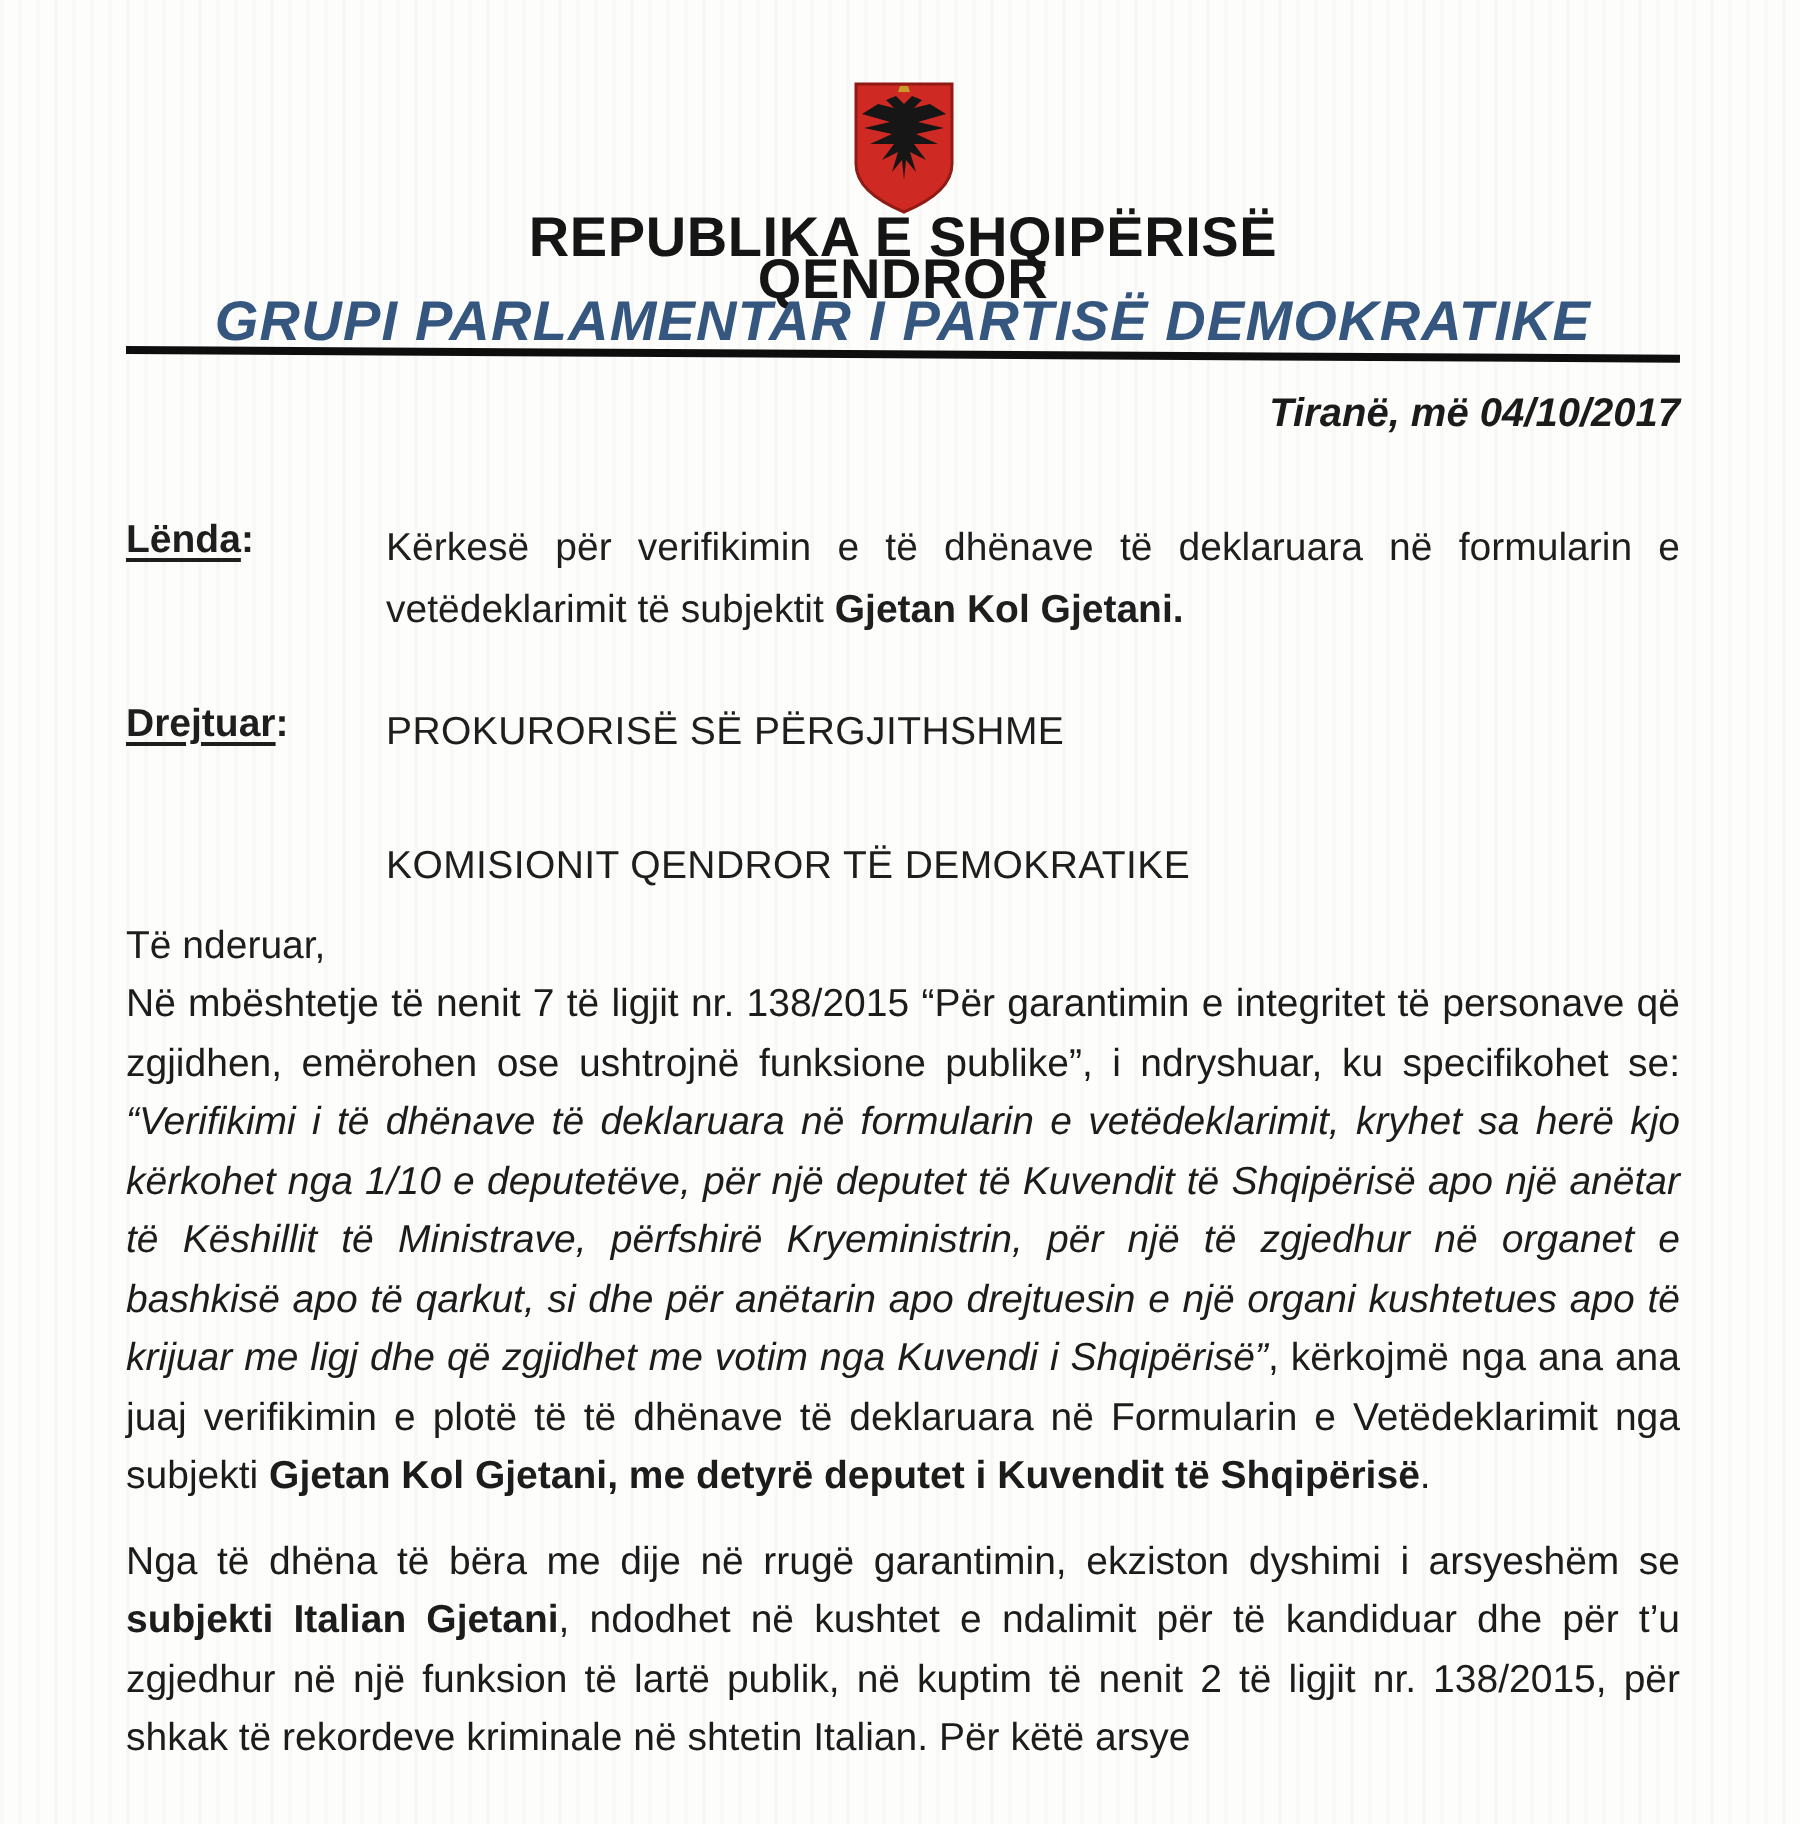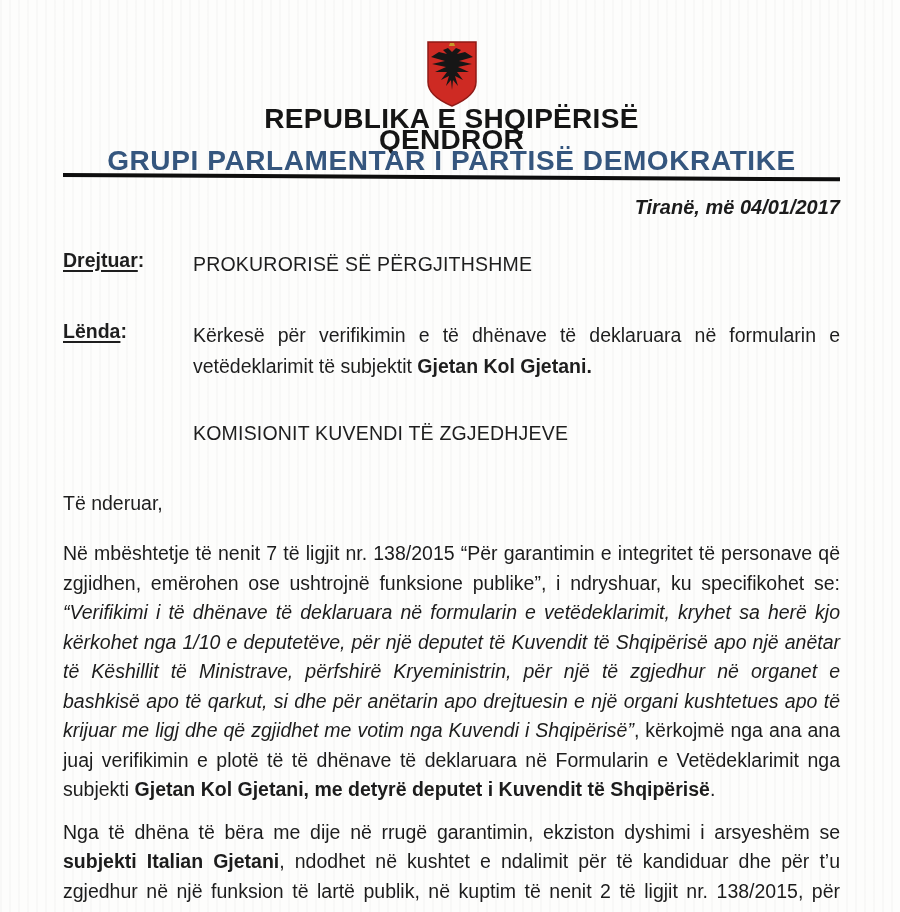--- a/index.html
+++ b/index.html
@@ -10,40 +10,40 @@
     background:
       repeating-linear-gradient(90deg, rgba(0,0,0,0.018) 0 2px, rgba(0,0,0,0) 2px 9px),
       #fdfdfc;
   }
   .page { width: 900px; height: 912px; padding: 0 60px 0 63px; position: relative; }
 
   .emblem-wrap { text-align: center; padding-top: 40px; height: 108px; }
   .emblem-wrap svg { display: inline-block; }
 
   .hline { text-align: center; font-weight: bold; font-size: 28px; line-height: 21px; letter-spacing: 0.3px; color: #151515; }
-  .hline.blue { color: var(--accent-blue, #35567e); letter-spacing: 0.6px; }
+  .hline.blue { color: var(--accent-blue, #35567e); letter-spacing: 0.6px; font-style: italic; }
 
   .rule { margin-top: 2px; height: 4px; background: #0e0e0e; transform: rotate(0.32deg); transform-origin: left center; }
 
   .date { margin-top: 19px; text-align: right; font-size: 20px; font-weight: bold; font-style: italic; line-height: 23px; color: #1b1b1b; }
 
   .row { display: flex; align-items: flex-start; }
   .row .label-col { flex: 0 0 130px; font-size: 19.5px; font-weight: bold; }
   .row .label-col .ul { text-decoration: underline; text-underline-offset: 3px; text-decoration-thickness: 2px; }
   .row .content-col { flex: 1 1 auto; font-size: 19.5px; line-height: 31px; text-align: justify; }
   .row .content-col.caps { text-align: left; letter-spacing: 0.2px; }
 
   .subject-row { margin-top: 40px; }
   .addressed-row { margin-top: 30px; }
   .recipient2-row { margin-top: 36px; }
 
-  .salutation { margin-top: 40px; font-size: 19.5px; line-height: 29px; }
+  .salutation { margin-top: 10px; font-size: 19.5px; line-height: 29px; }
 
   .body-par { font-size: 19.5px; line-height: 29.5px; text-align: justify; color: #1c1c1c; }
-  .par-1 { margin-top: 21px; }
+  .par-1 { }
   .par-2 { margin-top: 13px; }
 
   b { font-weight: bold; }
   i { font-style: italic; }
 </style>
 </head>
 <body>
 
 <div class="page">
 
@@ -54,35 +54,35 @@
       <path d="M27 12 L23 8 L18 10 L22 14 L14 12 L6 17 L20 21 L7 24 L21 27 L10 32 L22 32 L16 40 L24 36 L21 46 L26 40 L27 50 L28 40 L33 46 L30 36 L38 40 L32 32 L44 32 L33 27 L47 24 L34 21 L48 17 L40 12 L32 14 L36 10 L31 8 Z" fill="#161616"></path>
     </svg>
   </div>
 
   <div class="hline">REPUBLIKA E SHQIPËRISË</div>
   <div class="hline">QENDROR</div>
   <div class="hline blue">GRUPI PARLAMENTAR I PARTISË DEMOKRATIKE</div>
 
   <div class="rule"></div>
 
-  <div class="date">Tiranë, më 04/01/2017</div>
+  <div class="date">Tiranë, më 04/10/2017</div>
+
+  <div class="row subject-row">
+    <div class="label-col"><span class="ul">Lënda</span><span>:</span></div>
+    <div class="content-col"><span>Kërkesë për verifikimin e të dhënave të deklaruara në formularin e vetëdeklarimit të subjektit </span><b>Gjetan Kol Gjetani.</b></div>
+  </div>
 
   <div class="row addressed-row">
     <div class="label-col"><span class="ul">Drejtuar</span><span>:</span></div>
     <div class="content-col caps">PROKURORISË SË PËRGJITHSHME</div>
   </div>
 
-  <div class="row subject-row">
-    <div class="label-col"><span class="ul">Lënda</span><span>:</span></div>
-    <div class="content-col"><span>Kërkesë për verifikimin e të dhënave të deklaruara në formularin e vetëdeklarimit të subjektit </span><b>Gjetan Kol Gjetani.</b></div>
-  </div>
-
   <div class="row recipient2-row">
     <div class="label-col"></div>
-    <div class="content-col caps">KOMISIONIT KUVENDI TË ZGJEDHJEVE</div>
+    <div class="content-col caps">KOMISIONIT QENDROR TË DEMOKRATIKE</div>
   </div>
 
   <div class="salutation">Të nderuar,</div>
 
   <p class="body-par par-1"><span>Në mbështetje të nenit 7 të ligjit nr. 138/2015 “Për garantimin e integritet të personave që zgjidhen, emërohen ose ushtrojnë funksione publike”, i ndryshuar, ku specifikohet se: </span><i>“Verifikimi i të dhënave të deklaruara në formularin e vetëdeklarimit, kryhet sa herë kjo kërkohet nga 1/10 e deputetëve, për një deputet të Kuvendit të Shqipërisë apo një anëtar të Këshillit të Ministrave, përfshirë Kryeministrin, për një të zgjedhur në organet e bashkisë apo të qarkut, si dhe për anëtarin apo drejtuesin e një organi kushtetues apo të krijuar me ligj dhe që zgjidhet me votim nga Kuvendi i Shqipërisë”</i><span>, kërkojmë nga ana ana juaj verifikimin e plotë të të dhënave të deklaruara në Formularin e Vetëdeklarimit nga subjekti </span><b>Gjetan Kol Gjetani, me detyrë deputet i Kuvendit të Shqipërisë</b><span>.</span></p>
 
   <p class="body-par par-2"><span>Nga të dhëna të bëra me dije në rrugë garantimin, ekziston dyshimi i arsyeshëm se </span><b>subjekti Italian Gjetani</b><span>, ndodhet në kushtet e ndalimit për të kandiduar dhe për t’u zgjedhur në një funksion të lartë publik, në kuptim të nenit 2 të ligjit nr. 138/2015, për shkak të rekordeve kriminale në shtetin Italian. Për këtë arsye</span></p>
 
 </div>
 

